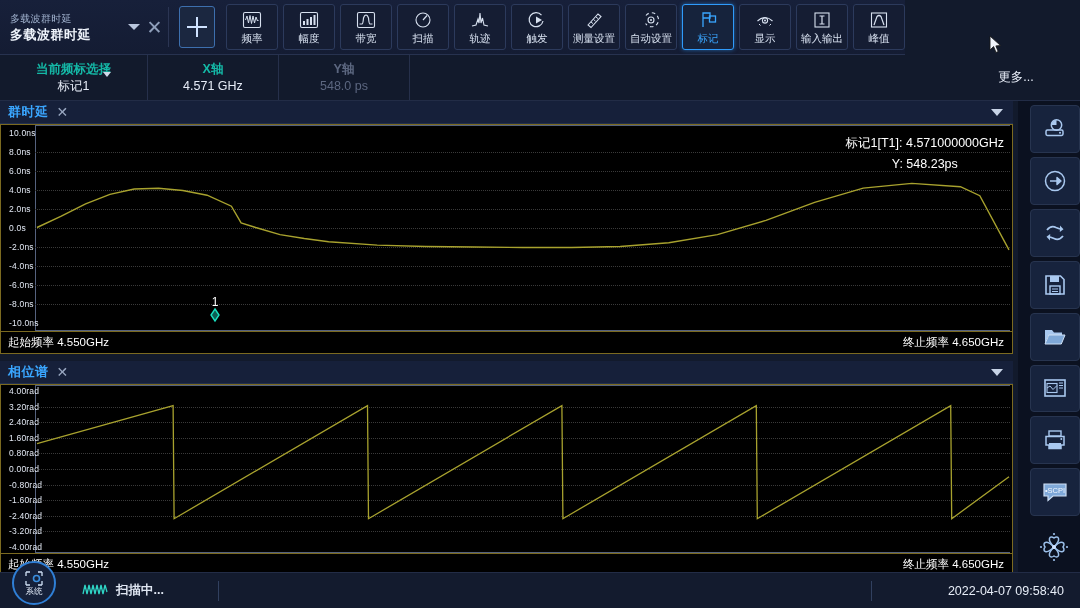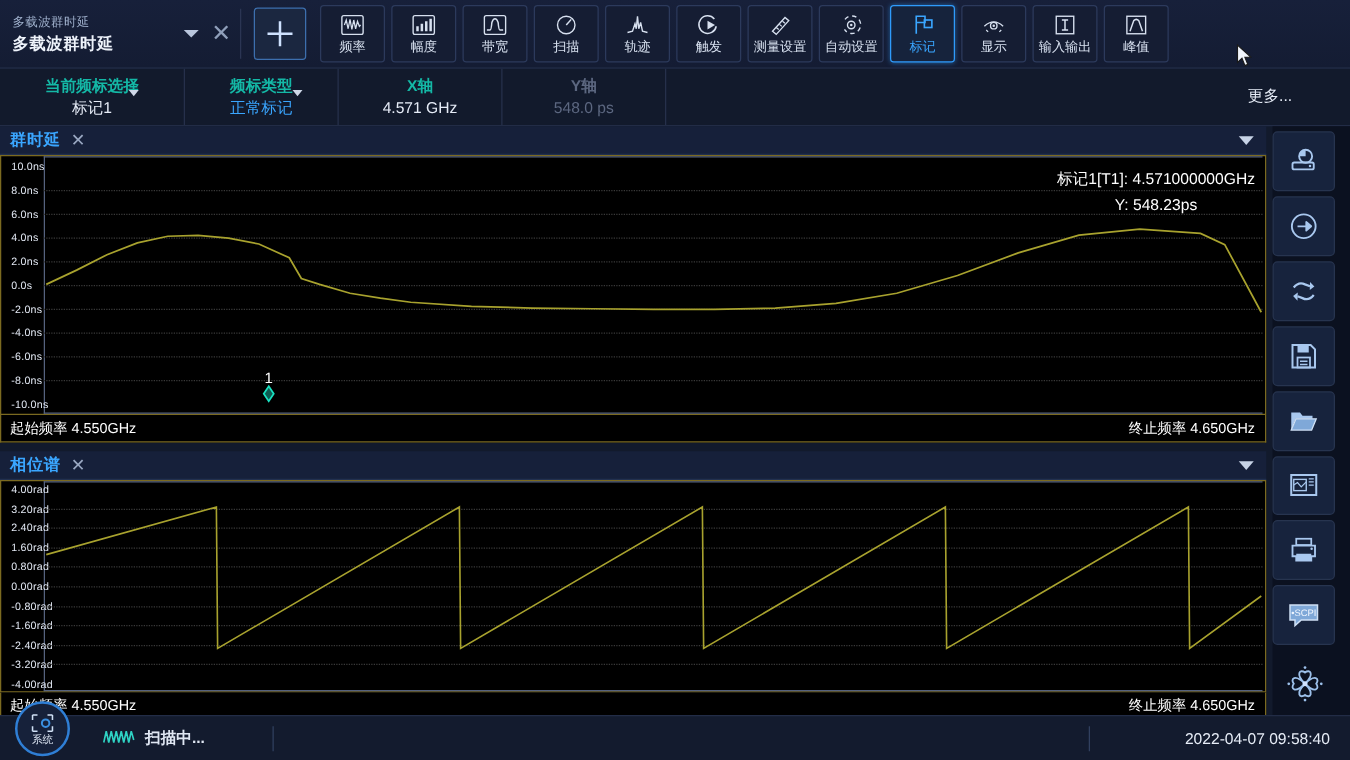--- a/index.html
+++ b/index.html
@@ -7,21 +7,21 @@
     width: 1080px; height: 608px;
     background: #0d1220;
     font-family: "Liberation Sans", "DejaVu Sans", sans-serif;
     overflow: hidden;
     color: #dfe6f2;
   }
   #app { position: relative; width: 1080px; height: 608px; background: #121a2c; }
 
   
   .toolbar {
-    position: absolute; left: 0; top: 0; width: 1080px; height: 55px;
+    position: absolute; left: 0; top: 0; width: 905px; height: 55px;
     background: linear-gradient(180deg,#17203a 0%, #141c33 100%);
     border-bottom: 1px solid #27324f;
     display: flex; align-items: center;
   }
   .meas-title {
     width: 142px; height: 55px; padding: 5px 6px 4px 10px;
     display: flex; flex-direction: column; justify-content: center;
   }
   .meas-title .small { font-size: 10px; color: #9fb0cc; line-height: 15px; letter-spacing:.3px;}
   .meas-title .big { font-size: 13px; font-weight: bold; color: #eef3fb; line-height: 18px; letter-spacing:.5px;}
@@ -114,21 +114,21 @@
   .freqbar {
     height:22px; background:#000; position:relative;
     border-left:1px solid #7b6a20;border-right:1px solid #7b6a20;border-bottom:1px solid #7b6a20;
   }
   .freqbar .fl { position:absolute; left:7px; top:3px; font-size:11.5px; color:#fff; }
   .freqbar .fr { position:absolute; right:8px; top:3px; font-size:11.5px; color:#fff; }
 
   
   .rail {
     position:absolute; right:0; top:101px; width:62px; bottom:36px;
-    background:#0b1120; display:flex; flex-direction:column; align-items:flex-start;
+    background:#0b1120; display:flex; flex-direction:column; align-items:flex-end;
     padding-top:4px; gap:4px;
   }
   .rail-btn {
     width:50px; height:50px; border-radius:4px; background:#17233d;
     border:1px solid #2a3category; border:1px solid #27344f;
     display:flex;align-items:center;justify-content:center;
   }
   .rail-logo {
     width:52px;height:52px;border-radius:50%;
     display:flex;align-items:center;justify-content:center;
@@ -309,25 +309,20 @@
     </svg>
   </div>
 
   <div class="parambar">
     <div class="pcell" style="width:148px">
       <div class="pk">当前频标选择</div>
       <div class="pv">标记1</div>
       <div class="mini-caret" style="left:103px; top:17px"></div>
     </div>
 
-    <div class="pcell" style="width:123px">
-      <div class="pk">频标类型</div>
-      <div class="pv accent">正常标记</div>
-      <div class="mini-caret" style="left:86px; top:17px"></div>
-    </div>
 
     <div class="pcell" style="width:131px">
       <div class="pk">X轴</div>
       <div class="pv">4.571 GHz</div>
     </div>
 
     <div class="pcell dim" style="width:131px">
       <div class="pk">Y轴</div>
       <div class="pv">548.0 ps</div>
     </div>

